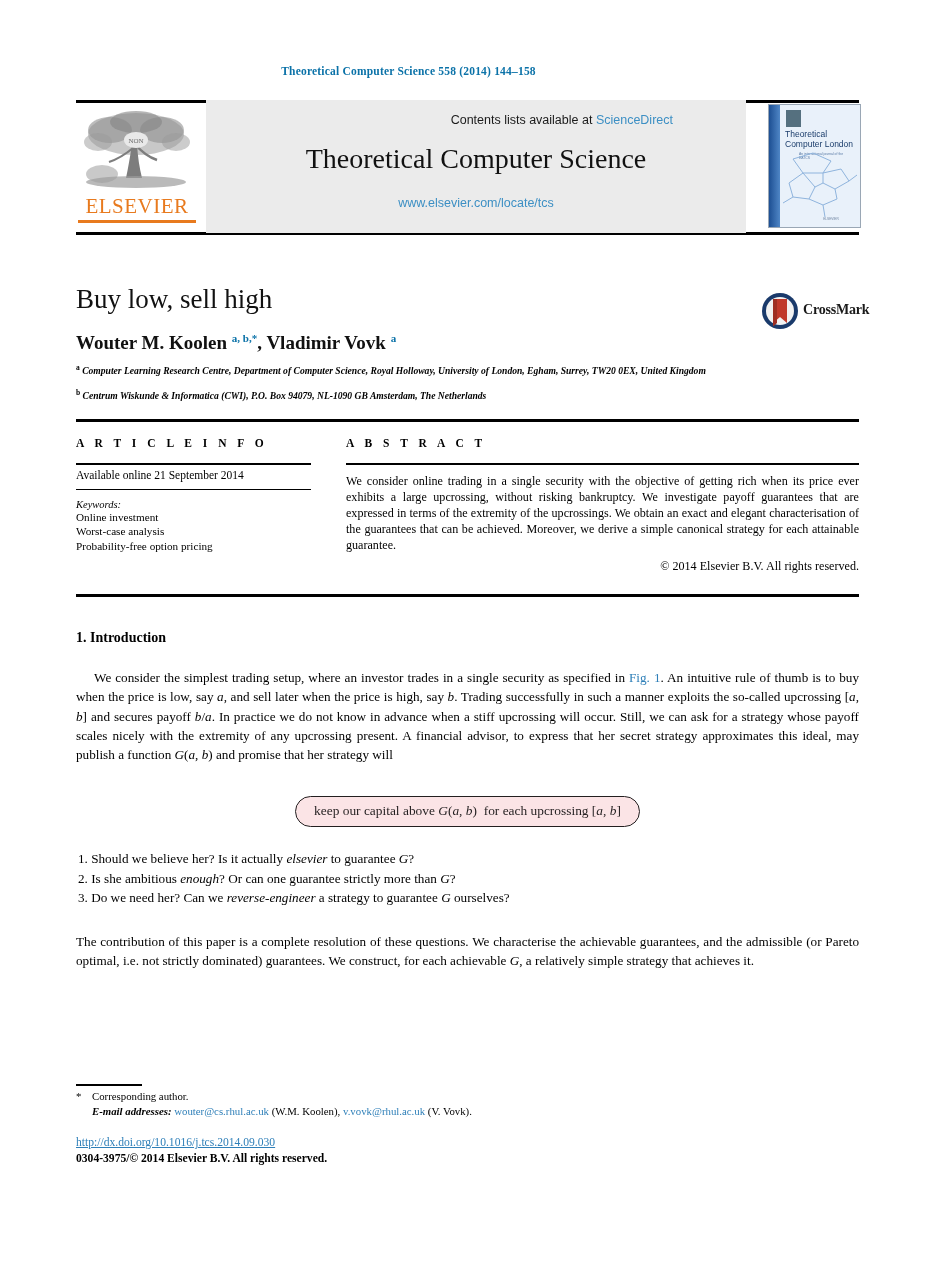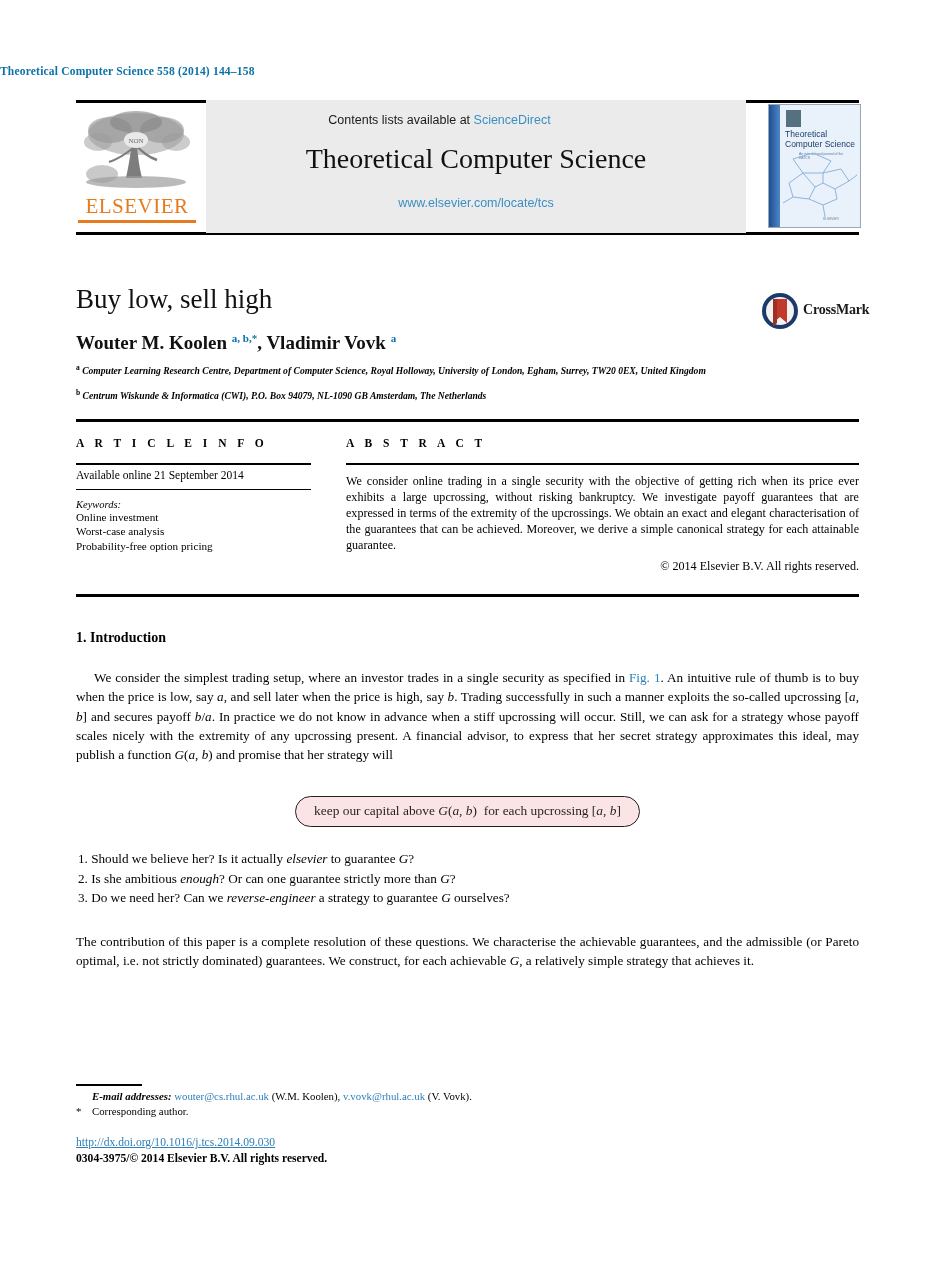--- a/index.html
+++ b/index.html
@@ -21,20 +21,21 @@
     width: 935px;
     height: 1266px;
   }
 
   
   .running-head {
     position: absolute;
     top: 65px;
     left: 0;
     width: 817px;
+    text-align: center;
     font-size: 11.5px;
     color: #0b72a8;
     font-family: "Liberation Serif", serif;
     font-weight: bold;
     letter-spacing: .2px;
   }
 
   
   .masthead {
     position: absolute;
@@ -100,21 +101,21 @@
     top: 0px;
     width: 540px;
     height: 133px;
     background: #ebebeb;
   }
   .contents-line {
     position: absolute;
     left: 0;
     top: 13px;
     width: 467px;
-    text-align: center;
+    text-align: right;
     font-family: "Liberation Sans", sans-serif;
     font-size: 12.5px;
     color: #1a1a1a;
   }
   .contents-line a {
     color: #3c8fc4;
     text-decoration: none;
   }
   .journal-title {
     position: absolute;
@@ -442,21 +443,21 @@
       <div class="contents-line"><span>Contents lists available at </span><a href="#">ScienceDirect</a></div>
       <div class="journal-title">Theoretical Computer Science</div>
       <div class="journal-url">www.elsevier.com/locate/tcs</div>
     </div>
 
     <div class="cover-thumb">
       <div class="cover-band"></div>
       <div class="cover-badge"></div>
       <div class="cover-title">
         <div>Theoretical</div>
-        <div>Computer Science</div>
+        <div>Computer London</div>
       </div>
       <div class="cover-sub">An international journal of the EATCS</div>
       <svg class="cover-graph" width="80" height="78" viewBox="0 0 80 78">
         <g stroke="#8fb4dd" fill="none" stroke-width="1">
           <path d="M14 16 L34 10 L52 18 L44 30 L24 30 Z"></path>
           <path d="M44 30 L62 26 L70 38 L56 46 L44 40 Z"></path>
           <path d="M24 30 L10 40 L14 54 L30 56 L36 44 Z"></path>
           <path d="M36 44 L44 40"></path>
           <path d="M30 56 L44 62 L58 56 L56 46"></path>
           <path d="M44 62 L46 74"></path>
@@ -519,25 +520,25 @@
       <div>1. Should we believe her? Is it actually <em>elsevier</em> to guarantee <em>G</em>?</div>
       <div>2. Is she ambitious <em>enough</em>? Or can one guarantee strictly more than <em>G</em>?</div>
       <div>3. Do we need her? Can we <em>reverse-engineer</em> a strategy to guarantee <em>G</em> ourselves?</div>
     </div>
 
     <div class="para para3">The contribution of this paper is a complete resolution of these questions. We characterise the achievable guarantees, and the admissible (or Pareto optimal, i.e. not strictly dominated) guarantees. We construct, for each achievable <em>G</em>, a relatively simple strategy that achieves it.</div>
   </div>
 
   <div class="foot-rule"></div>
   <div class="foot">
+    <div><span class="star">*</span><span>Corresponding author.</span></div>
     <div style="padding-left:16px">
       <span class="em">E-mail addresses:</span>
       <a href="#">wouter@cs.rhul.ac.uk</a>
       <span>(W.M. Koolen),</span>
       <a href="#">v.vovk@rhul.ac.uk</a>
       <span>(V. Vovk).</span>
     </div>
-    <div><span class="star">*</span><span>Corresponding author.</span></div>
   </div>
   <div class="doi">http://dx.doi.org/10.1016/j.tcs.2014.09.030</div>
   <div class="issn">0304-3975/© 2014 Elsevier B.V. All rights reserved.</div>
 
 </div>
 
 </body></html>

